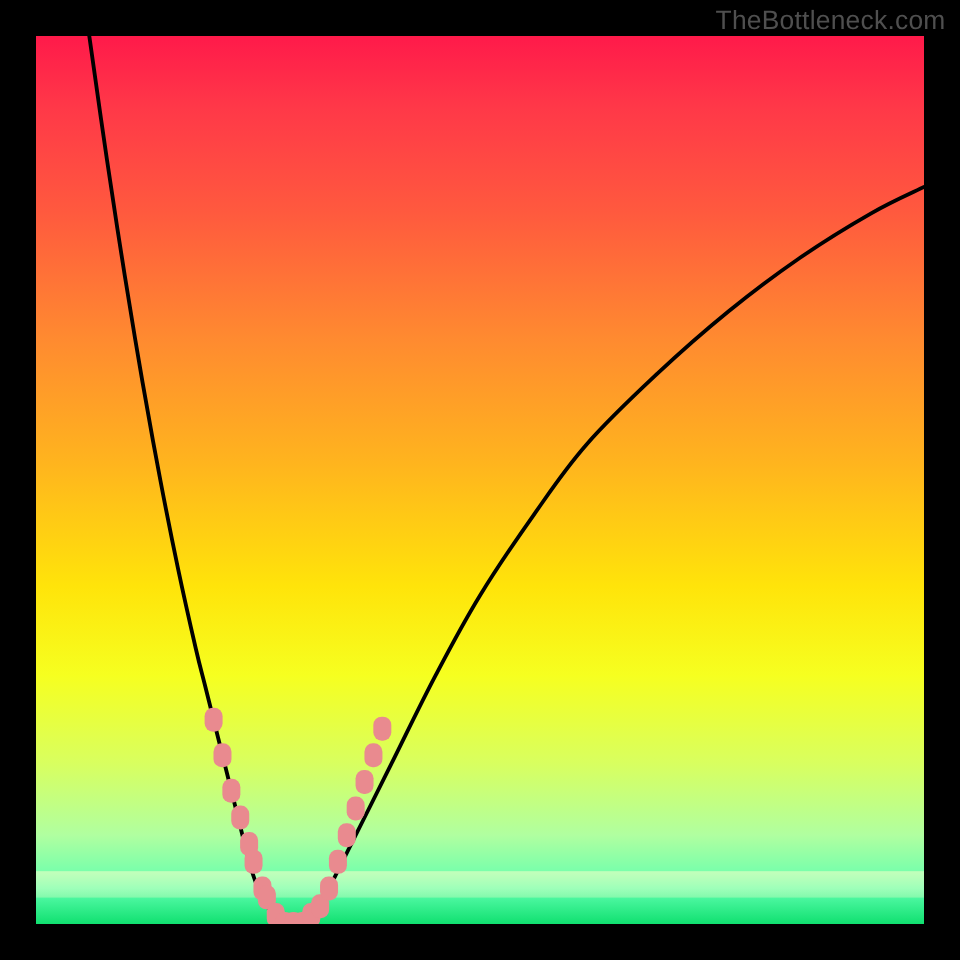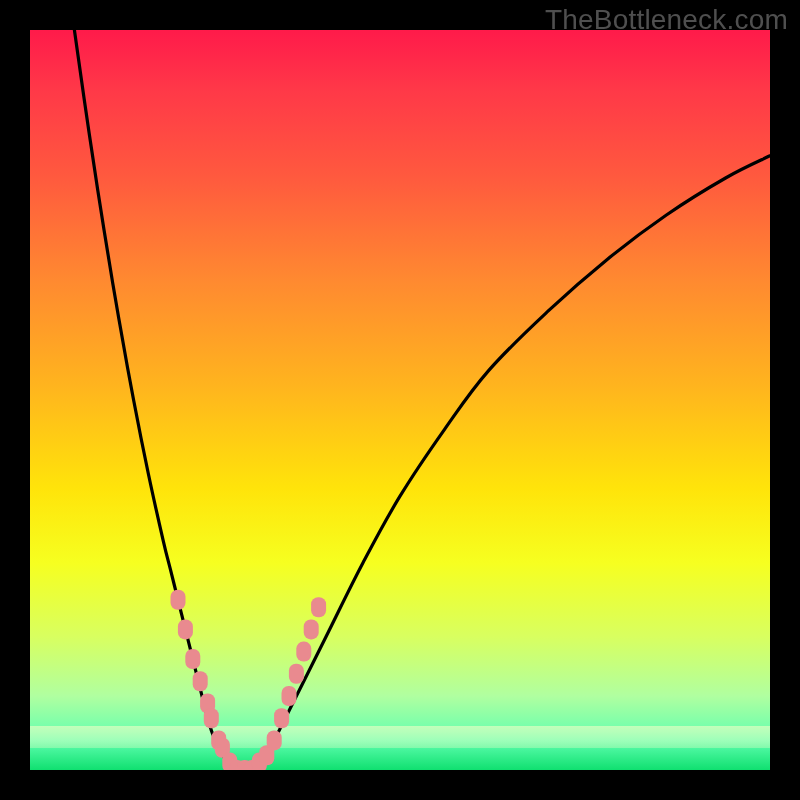--- a/index.html
+++ b/index.html
@@ -59,21 +59,21 @@
   }
   svg.curves {
     position: absolute;
     inset: 0;
   }
   .watermark {
     position: absolute;
     top: 4px;
     right: 12px;
     color: #4f4f4f;
-    font-size: 28px;
+    font-size: 22px;
     letter-spacing: 0.2px;
     font-weight: 500;
   }
 </style>
 </head>
 <body>
 
 <div class="frame">
   <div class="plot">
     <div class="gradient"></div>

